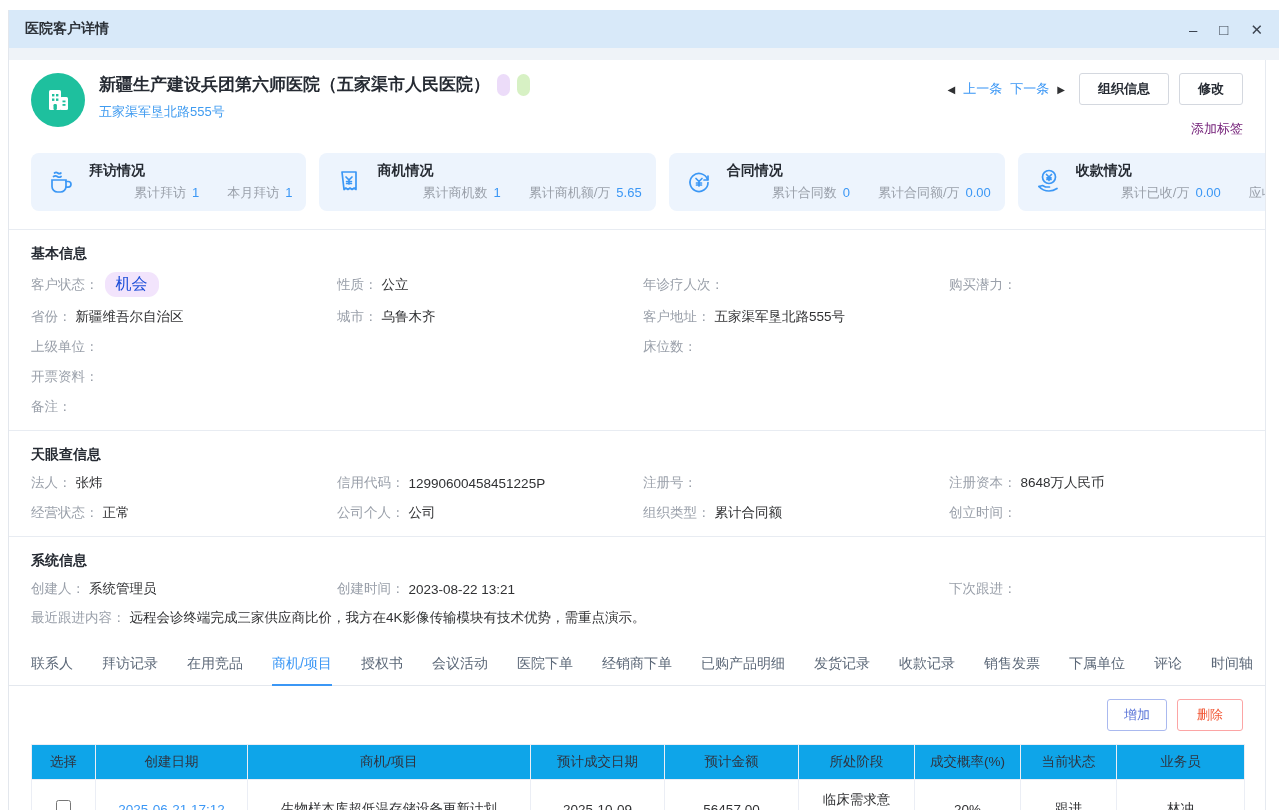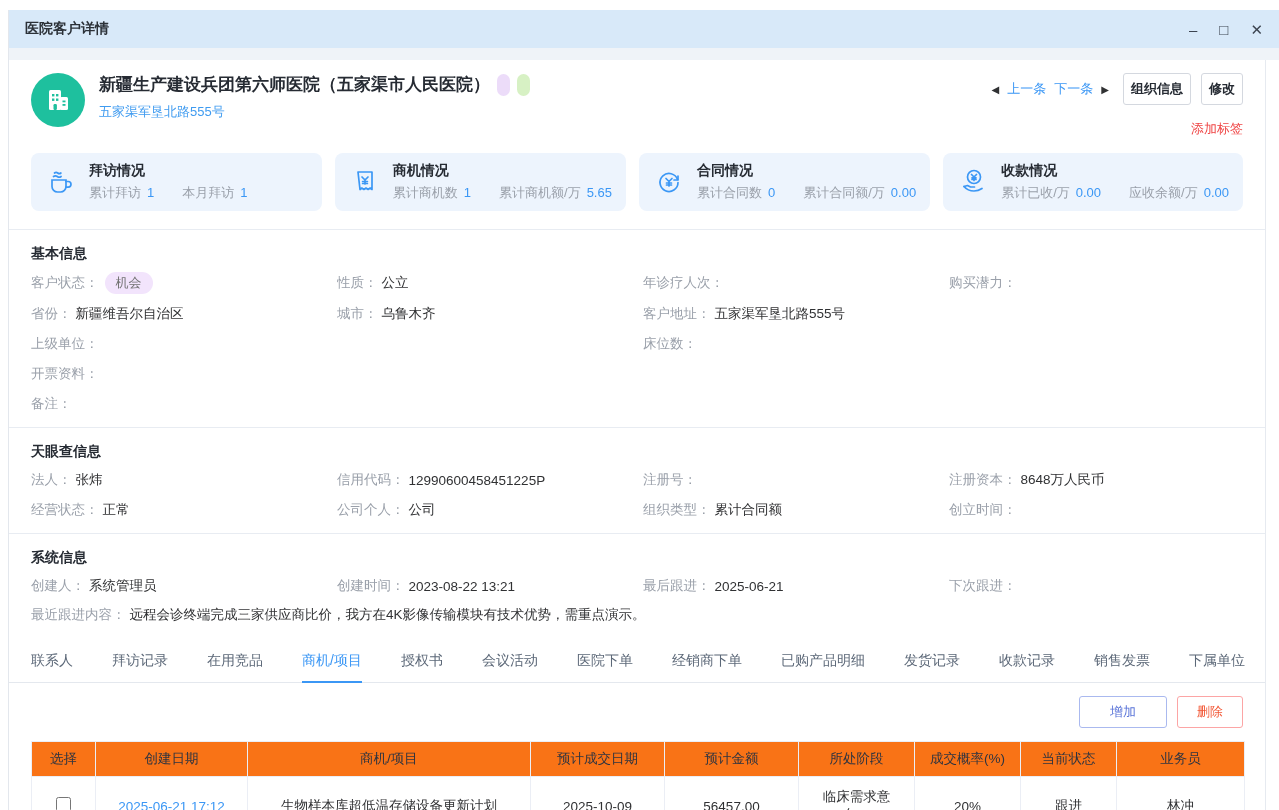--- a/index.html
+++ b/index.html
@@ -23,58 +23,58 @@
   .name-row { display:flex; align-items:center; gap:7px;justify-content:center; }
   .hospital-name { font-size:17px; font-weight:700; color:#262b33; }
   .pill { width:13px; height:22px; border-radius:7px; display:inline-block; }
   .pill.purple { background:#ecdcf9; }
   .pill.green  { background:#d7f1c4; }
   .addr { color:#3f9bf0; font-size:13px; margin-top:7px; display:inline-block; text-decoration:none; cursor:pointer; }
   .hero-right { margin-left:auto; text-align:right; }
   .nav-row { display:flex; align-items:center; justify-content:flex-end; font-size:13px; }
   .nav-arrow { color:#303133; font-size:10px; margin:0 4px; cursor:pointer; }
   .nav-link { color:#3b97f5; cursor:pointer; margin:0 4px; }
-  .btn { border:1px solid #d4d8df; background:#fff; border-radius:3px; padding:6px 7px;
+  .btn { border:1px solid #d4d8df; background:#fff; border-radius:3px; padding:6px 18px;
     font-size:13px; color:#262b33; font-weight:600; margin-left:10px; cursor:pointer;
     font-family:inherit; }
-  .add-tag { display:inline-block; margin-top:15px; color:#ef4444; font-size:13px; cursor:pointer; }
+  .add-tag { display:inline-block; margin-top:15px; color:#701a75; font-size:13px; cursor:pointer; }
 
   .cards { display:flex; gap:13px; margin-top:15px; }
   .card { flex:1; background:#edf4fd; border-radius:8px; padding:9px 14px; display:flex; align-items:center; gap:12px; }
   .card-title { font-size:14px; font-weight:700; color:#262b33; }
-  .card-stats { font-size:13px; color:#5a6270; margin-top:4px; display:flex; gap:28px; white-space:nowrap; }
+  .card-stats { font-size:13px; color:#5a6270; margin-top:4px; display:flex; gap:28px; white-space:nowrap;margin-left:45px; }
   .stat-value { color:#3b97f5; margin-left:6px; }
 
   .sep { border-top:1px solid #e8ecf2; }
 
   .info-section { padding:11px 22px 13px; }
   .sec-title { font-size:14px; font-weight:700; color:#262b33; margin:4px 0 9px; }
   .grid4 { display:grid; grid-template-columns:repeat(4,1fr); column-gap:12px; row-gap:10px; font-size:13.5px; }
   .fld { min-height:20px; display:flex; align-items:center; white-space:nowrap; overflow:hidden; }
   .lbl { color:#9aa0aa; flex:none; }
   .val { color:#303133; margin-left:4px; }
   .c1{grid-column:1}.c2{grid-column:2}.c3{grid-column:3}.c4{grid-column:4}
-  .status-pill { background:#f2e4fc; color:#737373; border-radius:11px; padding:2px 11px; font-size:13px; margin-left:6px; }
+  .status-pill { background:#f2e4fc; color:#1d4ed8; border-radius:11px; padding:2px 11px; font-size:16px; margin-left:6px; }
   .follow-row { margin-top:10px; font-size:13.5px; display:flex; }
 
-  .tabs { display:flex; gap:39px; padding:15px 22px 0; border-bottom:1px solid #e4e8ee;
+  .tabs { display:flex; gap:29px; padding:15px 22px 0; border-bottom:1px solid #e4e8ee;
     font-size:14px; color:#5c6878; white-space:nowrap; }
   .tab { padding-bottom:11px; cursor:pointer; }
   .tab.active { color:#3b97f5; border-bottom:2px solid #3b97f5; margin-bottom:-1px; }
 
   .toolbar { display:flex; justify-content:flex-end; gap:10px; padding:13px 22px 11px; }
   .btn-add { color:#5a74d8; border:1px solid #aab9ef; background:#fff; border-radius:3px;
-    padding:6px 30px; font-size:13px; cursor:pointer; font-family:inherit; }
+    padding:6px 16px; font-size:13px; cursor:pointer; font-family:inherit; }
   .btn-del { color:#f25634; border:1px solid #fca5a5; background:#fff; border-radius:3px;
     padding:6px 19px; font-size:13px; cursor:pointer; font-family:inherit; }
 
   .table-wrap { padding:2px 22px 0; }
   table { width:100%; border-collapse:collapse; font-size:13.5px; color:#303133; table-layout:fixed; }
   th, td { border:1px solid #ebeef5; text-align:center; font-weight:400; }
-  thead th { background:#f97316; padding:8px 12px; color:#2f3440; }
+  thead th { background:#0ea5e9; padding:8px 12px; color:#2f3440; }
   tbody td { padding:11px 12px; background:#fff; }
   .cell-center { text-align:center; }
   .cell-link { color:#3b97f5; cursor:pointer; }
   input[type=checkbox] { width:15px; height:15px; accent-color:#3b97f5; cursor:pointer; }
 </style>
 </head>
 <body>
 
 <div class="window">
   <div class="titlebar">
@@ -282,24 +282,20 @@
     <section class="info-section">
       <div class="sec-title">系统信息</div>
       <div class="grid4">
         <div class="fld c1">
             <span class="lbl">创建人：</span>
             <span class="val">系统管理员</span>
           </div>
         <div class="fld c2">
             <span class="lbl">创建时间：</span>
             <span class="val">2023-08-22 13:21</span>
-          </div>
-        <div class="fld c3">
-            <span class="lbl">最后跟进：</span>
-            <span class="val">2025-06-21</span>
           </div>
         <div class="fld c4">
             <span class="lbl">下次跟进：</span>
             <span class="val"></span>
           </div>
       </div>
       <div class="follow-row">
         <span class="lbl">最近跟进内容：</span>
         <span class="val">远程会诊终端完成三家供应商比价，我方在4K影像传输模块有技术优势，需重点演示。</span>
       </div>

